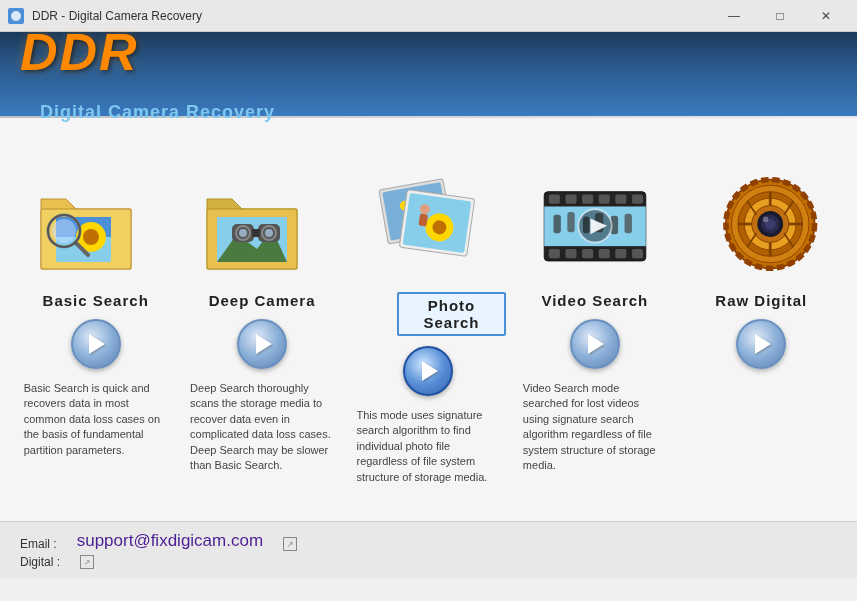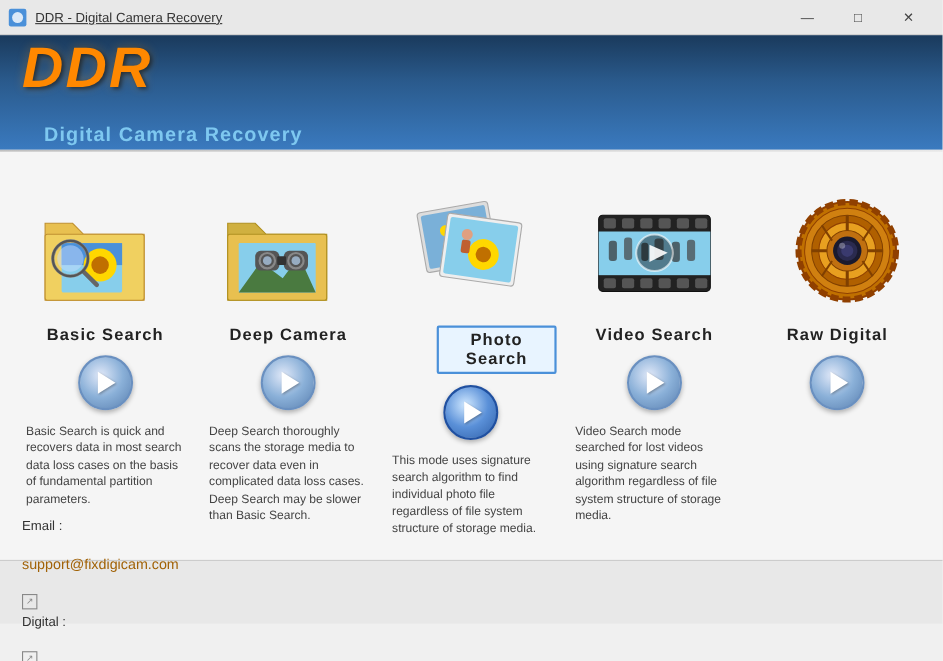--- a/index.html
+++ b/index.html
@@ -26,21 +26,20 @@
       height: 16px;
       margin-right: 8px;
       background: #4a90d9;
       border-radius: 2px;
       display: flex; align-items: center; justify-content: center;
     }
     .title-bar-text {
       font-size: 12px;
       color: #333;
       flex: 1;
-      text-decoration: underline;
     }
     .title-bar-controls {
       display: flex;
       gap: 0;
     }
     .title-btn {
       width: 46px;
       height: 32px;
       display: flex;
       align-items: center;
@@ -48,21 +47,21 @@
       font-size: 12px;
       cursor: pointer;
       color: #444;
       background: transparent;
       border: none;
     }
 
     
     .header {
       background: linear-gradient(180deg, #1a3a5c 0%, #2a5a8c 40%, #3a7abf 100%);
-      height: 104px;
+      height: 84px;
       display: flex;
       align-items: center;
       padding: 0 20px;
       position: relative;
     }
     .header-logo {
       font-size: 52px;
       font-weight: 900;
       color: #ff8800;
       text-shadow: 2px 2px 4px rgba(0,0,0,0.5), 0 0 10px rgba(255,150,0,0.3);
@@ -76,21 +75,21 @@
       font-weight: 600;
       margin-left: 20px;
       margin-top: 24px;
       letter-spacing: 1px;
     }
 
     
     .main {
       background: #f5f5f5;
       flex: 1;
-      padding: 20px 10px;
+      padding: 36px 10px;
       display: flex;
       flex-direction: column;
     }
 
     
     .search-grid {
       display: flex;
       justify-content: space-around;
       align-items: flex-start;
       padding: 10px 5px 0;
@@ -185,30 +184,29 @@
       padding: 0 20px;
       position: relative;
     }
     .footer-links {
       display: flex;
       flex-direction: column;
       gap: 4px;
     }
     .footer-row {
       display: flex;
-      align-items: flex-start;
+      align-items: flex-end;
       gap: 20px;
       font-size: 12px;
       color: #333;
-      flex-direction: column;
     }
     .footer-link {
-      color: #a16207;
+      color: #4c1d95;
       text-decoration: none;
-      font-size: 13px;
+      font-size: 17px;
     }
     .ext-link-icon {
       width: 14px;
       height: 14px;
       border: 1px solid #888;
       display: inline-flex;
       align-items: center;
       justify-content: center;
       font-size: 8px;
       color: #888;
@@ -278,21 +276,21 @@
           <circle cx="28" cy="62" r="16" fill="none" stroke="#888" stroke-width="3"></circle>
           <circle cx="28" cy="62" r="12" fill="rgba(200,220,255,0.5)"></circle>
           <line x1="40" y1="74" x2="52" y2="86" stroke="#666" stroke-width="4" stroke-linecap="round"></line>
           <circle cx="28" cy="62" r="16" fill="none" stroke="#555" stroke-width="2"></circle>
         </svg>
       </div>
       <span class="search-label">Basic Search</span>
       <div class="play-btn">
         <div class="play-triangle"></div>
       </div>
-      <p class="search-desc">Basic Search is quick and recovers data in most search data loss cases on the basis of fundamental partition parameters.</p>
+      <p class="search-desc">Basic Search is quick and recovers data in most common data loss cases on the basis of fundamental partition parameters.</p>
     </div>
 
     <div class="search-item">
       <div class="icon-container">
         <svg class="icon-img" viewBox="0 0 120 110">
 
           <polygon points="5,30 5,100 95,100 95,40 40,40 30,30" fill="#d0b040" stroke="#b09020" stroke-width="1"></polygon>
           <rect x="5" y="40" width="90" height="60" rx="2" fill="#e8c050" stroke="#b09020" stroke-width="1"></rect>
 
           <rect x="15" y="48" width="70" height="45" rx="1" fill="#87ceeb"></rect>

